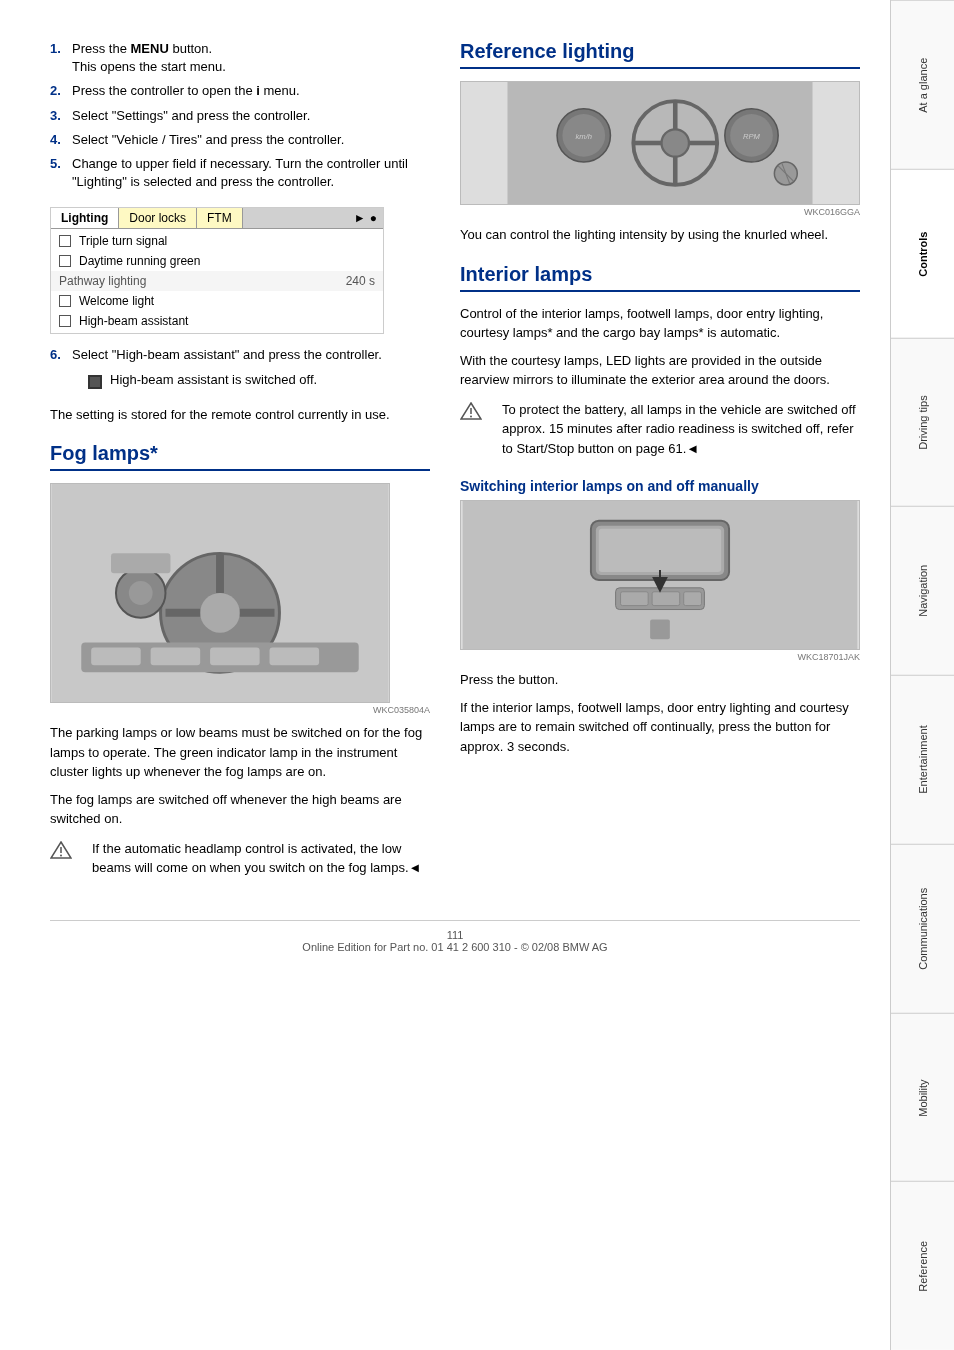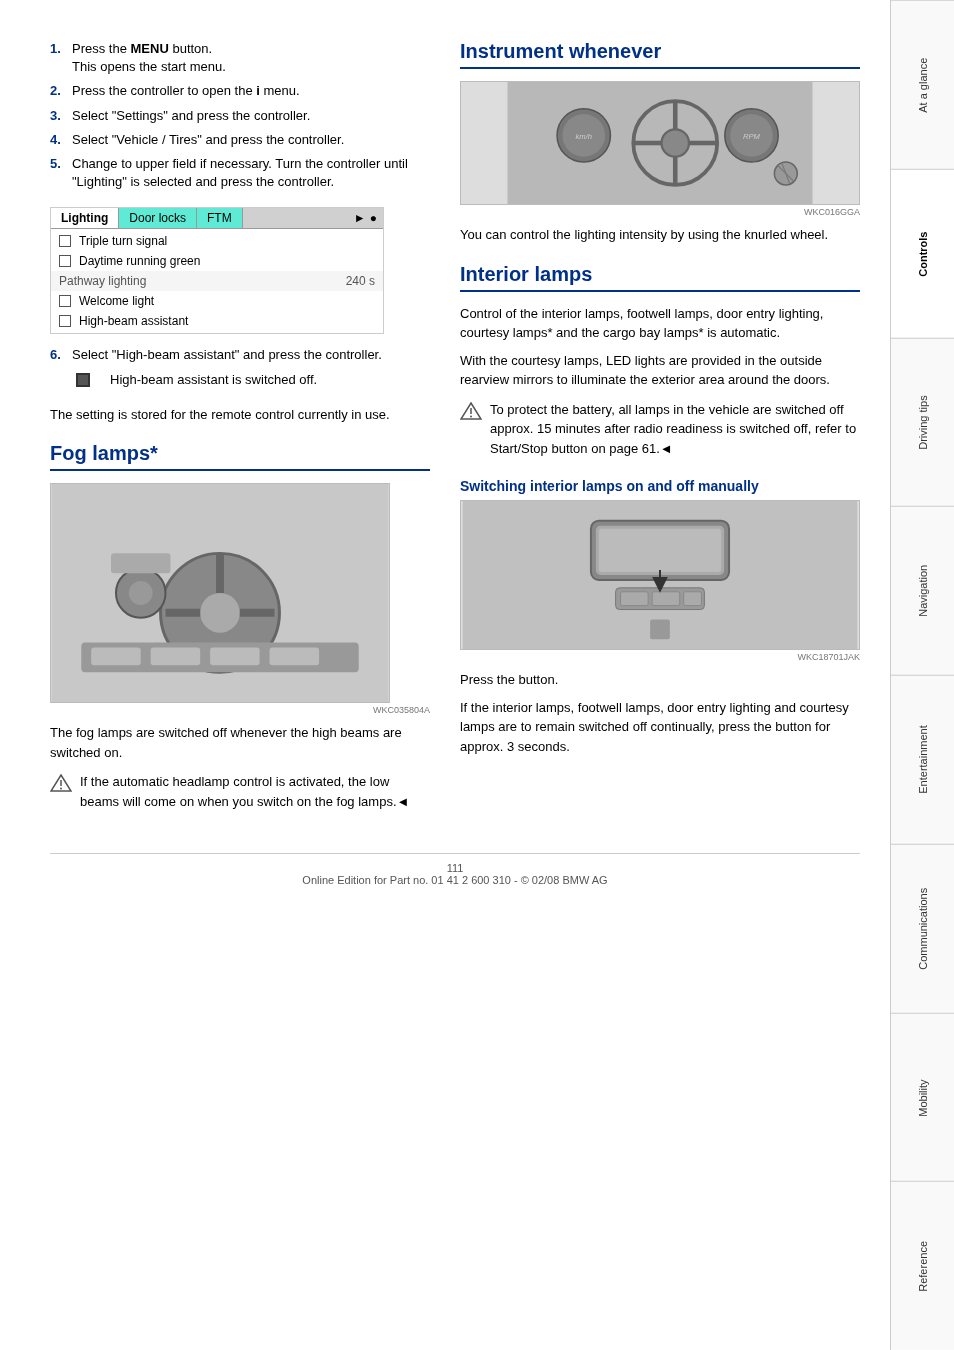--- a/index.html
+++ b/index.html
@@ -99,21 +99,21 @@
     .menu-tabs {
       display: flex;
       background: #d0d0d0;
       border-bottom: 1px solid #999;
     }
 
     .menu-tab {
       padding: 3px 10px;
       font-size: 12px;
       border-right: 1px solid #999;
-      background: #5eead4;
+      background: #fef9c3;
     }
 
     .menu-tab.selected {
       background: #fff;
       font-weight: bold;
       border-bottom: none;
     }
 
     .menu-tab-right {
       margin-left: auto;
@@ -148,36 +148,36 @@
       width: 12px;
       height: 12px;
       border: 1px solid #555;
       display: inline-block;
       flex-shrink: 0;
     }
 
     .note-box {
       display: flex;
       align-items: flex-start;
-      gap: 8px;
+      gap: 20px;
       margin: 10px 0;
     }
 
     .note-triangle-small {
       width: 22px;
       height: 18px;
       flex-shrink: 0;
       margin-top: 2px;
     }
 
     .checked-item {
       display: flex;
-      align-items: center;
-      gap: 20px;
-      margin: 6px 4px;
+      align-items: flex-end;
+      gap: 8px;
+      margin: 6px 16px;
     }
 
     .checkbox-filled {
       width: 14px;
       height: 14px;
       border: 2px solid #333;
       background: #555;
       flex-shrink: 0;
     }
 
@@ -340,37 +340,38 @@
 
             <rect x="30" y="160" width="280" height="30" rx="4" fill="#999"></rect>
             <rect x="40" y="165" width="50" height="18" rx="3" fill="#bbb"></rect>
             <rect x="100" y="165" width="50" height="18" rx="3" fill="#bbb"></rect>
             <rect x="160" y="165" width="50" height="18" rx="3" fill="#bbb"></rect>
             <rect x="220" y="165" width="50" height="18" rx="3" fill="#bbb"></rect>
           </svg>
         </div>
         <div class="img-label">WKC035804A</div>
 
+        <p>The parking lamps or low beams must be switched on for the fog lamps to operate. The green indicator lamp in the instrument cluster lights up whenever the fog lamps are on.</p>
         <p>The fog lamps are switched off whenever the high beams are switched on.</p>
 
         <div class="note-box">
           <svg class="note-triangle-small" viewBox="0 0 22 18" xmlns="http://www.w3.org/2000/svg">
             <polygon points="11,1 21,17 1,17" fill="none" stroke="#555" stroke-width="1.5"></polygon>
             <line x1="11" y1="6" x2="11" y2="12" stroke="#555" stroke-width="1.5"></line>
             <circle cx="11" cy="14.5" r="1" fill="#555"></circle>
           </svg>
           <p>If the automatic headlamp control is activated, the low beams will come on when you switch on the fog lamps.◄</p>
         </div>
       </div>
     </div>
 
     <div class="right-col">
 
       <div>
-        <h2 class="section-title">Instrument whenever</h2>
+        <h2 class="section-title">Reference lighting</h2>
 
         <div class="img-placeholder car-interior-right">
           <svg viewBox="0 0 400 160" xmlns="http://www.w3.org/2000/svg" style="width:100%;height:100%;">
             <rect width="400" height="160" fill="#b8b8b8"></rect>
 
             <ellipse cx="220" cy="80" rx="55" ry="55" fill="none" stroke="#666" stroke-width="5"></ellipse>
             <ellipse cx="220" cy="80" rx="18" ry="18" fill="#888" stroke="#666" stroke-width="3"></ellipse>
             <line x1="220" y1="25" x2="220" y2="62" stroke="#666" stroke-width="6"></line>
             <line x1="165" y1="80" x2="202" y2="80" stroke="#666" stroke-width="6"></line>
             <line x1="238" y1="80" x2="275" y2="80" stroke="#666" stroke-width="6"></line>

